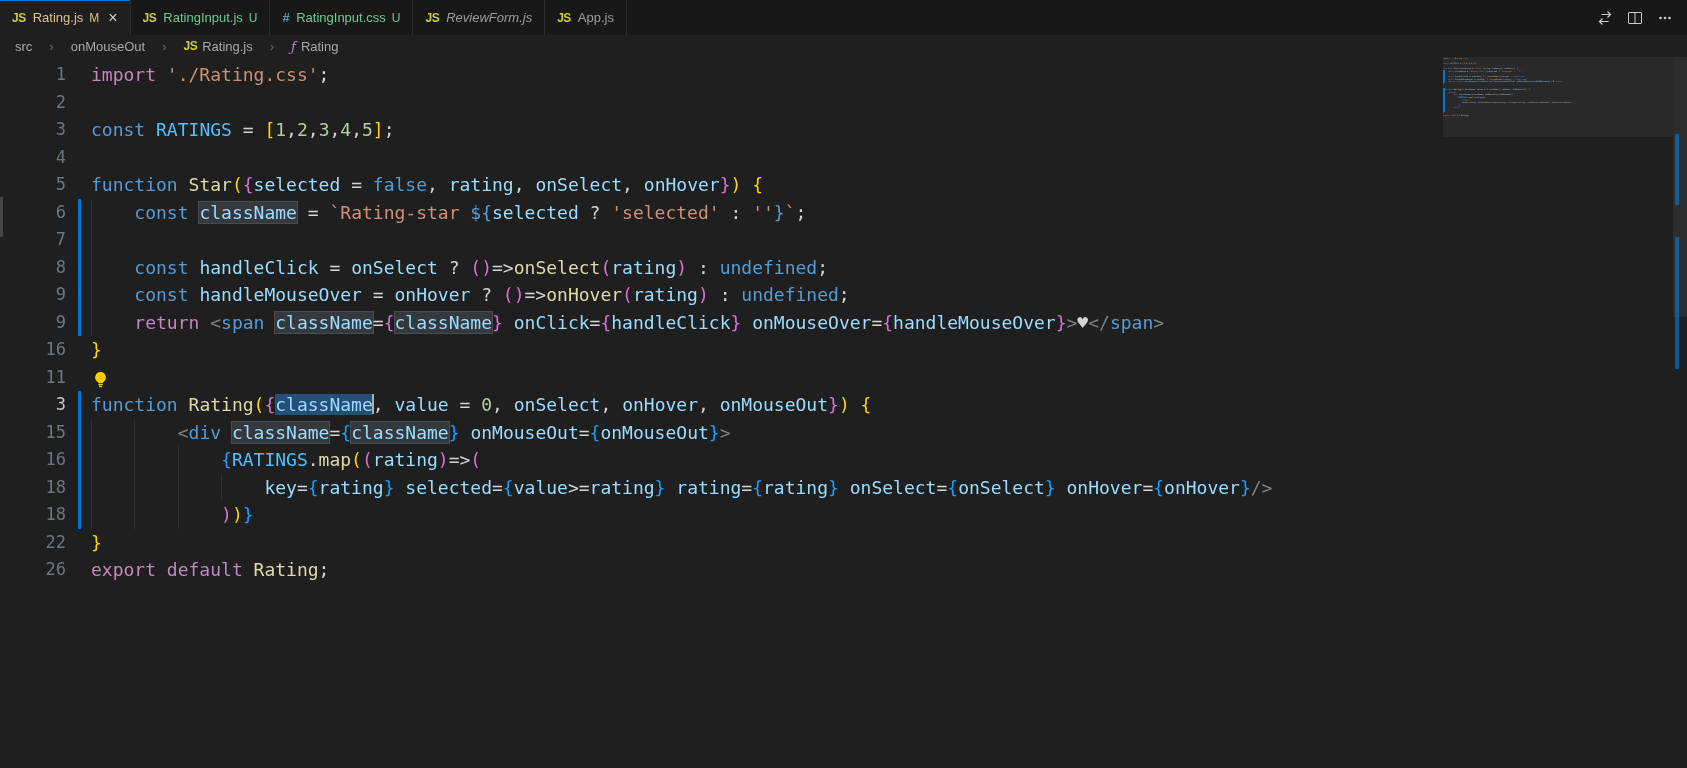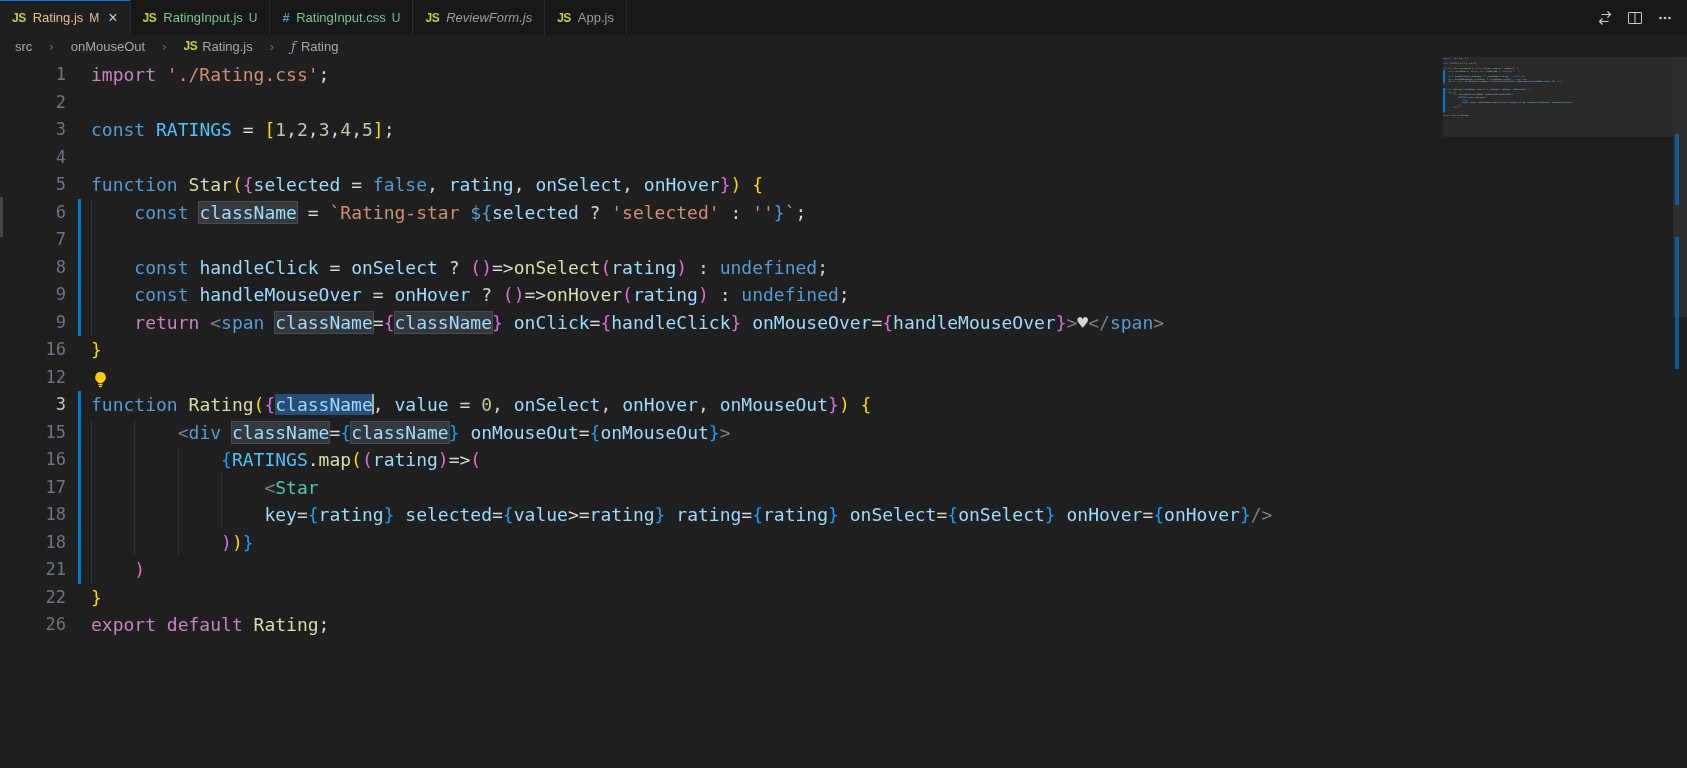--- a/index.html
+++ b/index.html
@@ -202,21 +202,21 @@
             <div class="gitbar"></div>
           </div>
           <div class="code"><span class="guide" style="left: 0ch;"></span><span class="tx">    </span><span class="k1">return </span><span class="tb">&lt;</span><span class="k2">span</span><span class="tx"> </span><span class="vr hl-w">className</span><span class="tx">=</span><span class="b2">{</span><span class="vr hl-w">className</span><span class="b2">}</span><span class="tx"> </span><span class="vr">onClick</span><span class="tx">=</span><span class="b2">{</span><span class="vr">handleClick</span><span class="b2">}</span><span class="tx"> </span><span class="vr">onMouseOver</span><span class="tx">=</span><span class="b2">{</span><span class="vr">handleMouseOver</span><span class="b2">}</span><span class="tb">&gt;</span><span class="tx">♥</span><span class="tb">&lt;/</span><span class="k2">span</span><span class="tb">&gt;</span></div>
         </div>
         <div class="row">
           <div class="gutter">16</div>
           <div class="decor"></div>
           <div class="code"><span class="b1">}</span></div>
         </div>
         <div class="row">
-          <div class="gutter">12</div>
+          <div class="gutter">11</div>
           <div class="decor"></div>
           <div class="code"><span class="lightbulb"><svg width="17" height="17" viewBox="0 0 16 16">
                 <path fill="#FFCC00" d="M8 1a5 5 0 0 0-3 9c.5.4 1 .8 1 1.5h4c0-.7.5-1.1 1-1.5a5 5 0 0 0-3-9z"></path>
                 <rect x="6" y="12.2" width="4" height="1.2" fill="#FFCC00"></rect>
                 <rect x="6.6" y="14" width="2.8" height="1.2" fill="#FFCC00"></rect>
               </svg></span></div>
         </div>
         <div class="row">
           <div class="gutter active">3</div>
           <div class="decor">
@@ -232,46 +232,32 @@
           <div class="code"><span class="guide" style="left: 0ch;"></span><span class="guide" style="left: 4ch;"></span><span class="tx">        </span><span class="tb">&lt;</span><span class="k2">div</span><span class="tx"> </span><span class="vr hl-w">className</span><span class="tx">=</span><span class="b3">{</span><span class="vr hl-w">className</span><span class="b3">}</span><span class="tx"> </span><span class="vr">onMouseOut</span><span class="tx">=</span><span class="b3">{</span><span class="vr">onMouseOut</span><span class="b3">}</span><span class="tb">&gt;</span></div>
         </div>
         <div class="row">
           <div class="gutter">16</div>
           <div class="decor">
             <div class="gitbar"></div>
           </div>
           <div class="code"><span class="guide" style="left: 0ch;"></span><span class="guide" style="left: 4ch;"></span><span class="guide" style="left: 8ch;"></span><span class="tx">            </span><span class="b3">{</span><span class="ct">RATINGS</span><span class="tx">.</span><span class="fn">map</span><span class="b1">(</span><span class="b2">(</span><span class="vr">rating</span><span class="b2">)</span><span class="tx">=&gt;</span><span class="b2">(</span></div>
         </div>
         <div class="row">
-          <div class="gutter">17</div>
-          <div class="decor">
-            <div class="gitbar"></div>
-          </div>
-          <div class="code"><span class="guide" style="left: 0ch;"></span><span class="guide" style="left: 4ch;"></span><span class="guide" style="left: 8ch;"></span><span class="guide" style="left: 12ch;"></span><span class="tx">                </span><span class="tb">&lt;</span><span class="cp">Star</span></div>
-        </div>
-        <div class="row">
           <div class="gutter">18</div>
           <div class="decor">
             <div class="gitbar"></div>
           </div>
           <div class="code"><span class="guide" style="left: 0ch;"></span><span class="guide" style="left: 4ch;"></span><span class="guide" style="left: 8ch;"></span><span class="guide" style="left: 12ch;"></span><span class="tx">                </span><span class="vr">key</span><span class="tx">=</span><span class="b3">{</span><span class="vr">rating</span><span class="b3">}</span><span class="tx"> </span><span class="vr">selected</span><span class="tx">=</span><span class="b3">{</span><span class="vr">value</span><span class="tx">&gt;=</span><span class="vr">rating</span><span class="b3">}</span><span class="tx"> </span><span class="vr">rating</span><span class="tx">=</span><span class="b3">{</span><span class="vr">rating</span><span class="b3">}</span><span class="tx"> </span><span class="vr">onSelect</span><span class="tx">=</span><span class="b3">{</span><span class="vr">onSelect</span><span class="b3">}</span><span class="tx"> </span><span class="vr">onHover</span><span class="tx">=</span><span class="b3">{</span><span class="vr">onHover</span><span class="b3">}</span><span class="tb">/&gt;</span></div>
         </div>
         <div class="row">
           <div class="gutter">18</div>
           <div class="decor">
             <div class="gitbar"></div>
           </div>
           <div class="code"><span class="guide" style="left: 0ch;"></span><span class="guide" style="left: 4ch;"></span><span class="guide" style="left: 8ch;"></span><span class="tx">            </span><span class="b2">)</span><span class="b1">)</span><span class="b3">}</span></div>
-        </div>
-        <div class="row">
-          <div class="gutter">21</div>
-          <div class="decor">
-            <div class="gitbar"></div>
-          </div>
-          <div class="code"><span class="guide" style="left: 0ch;"></span><span class="tx">    </span><span class="b2">)</span></div>
         </div>
         <div class="row">
           <div class="gutter">22</div>
           <div class="decor"></div>
           <div class="code"><span class="b1">}</span></div>
         </div>
         <div class="row">
           <div class="gutter">26</div>
           <div class="decor"></div>
           <div class="code"><span class="k1">export </span><span class="k1">default </span><span class="fn">Rating</span><span class="tx">;</span></div>

